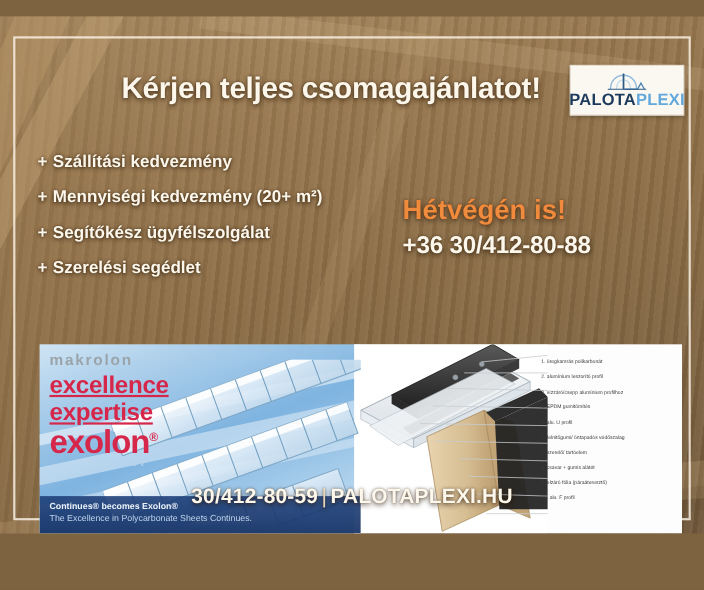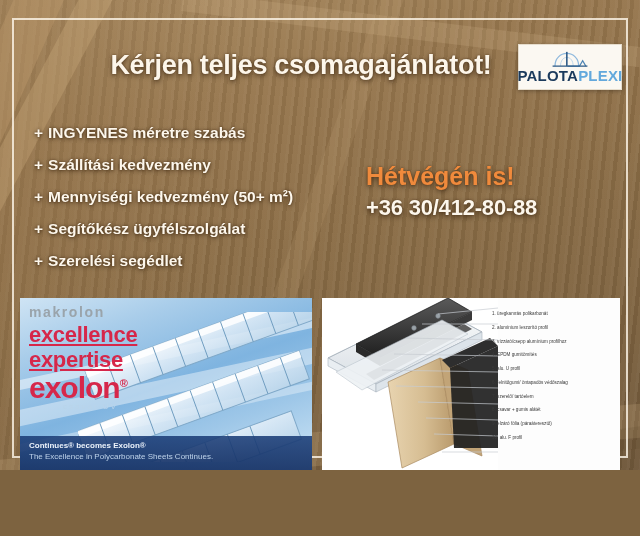--- a/index.html
+++ b/index.html
@@ -10,20 +10,21 @@
   }
   .ad{
     position:relative;width:640px;height:470px;overflow:hidden;
     background:
       linear-gradient(100deg, rgba(150,118,78,.45) 0%, rgba(120,92,58,0) 35%),
       repeating-linear-gradient(96deg,
         rgba(255,255,255,.055) 0px, rgba(255,255,255,.055) 3px,
         rgba(0,0,0,.05) 3px, rgba(0,0,0,.05) 7px,
         rgba(255,255,255,.03) 7px, rgba(255,255,255,.03) 12px),
       linear-gradient(165deg,#a98a60 0%,#97774e 25%,#8b6d46 50%,#7e6340 75%,#6f573a 100%);
+    margin-top: 15px;
   }
   
   .beam{position:absolute;background:rgba(255,255,255,.10);pointer-events:none;}
   .beam.b1{left:-60px;top:-40px;width:46px;height:420px;transform:rotate(24deg);background:rgba(190,155,110,.40);}
   .beam.b2{left:30px;top:-120px;width:30px;height:430px;transform:rotate(28deg);background:rgba(205,172,125,.34);}
   .beam.b4{left:150px;top:-90px;width:700px;height:26px;transform:rotate(13deg);background:rgba(90,66,40,.20);}
   .beam.b5{left:180px;top:30px;width:640px;height:20px;transform:rotate(7deg);background:rgba(226,196,152,.17);}
   .beam.b6{left:-40px;top:430px;width:760px;height:34px;transform:rotate(-5deg);background:rgba(214,183,138,.20);}
   .beam.b7{left:-80px;top:470px;width:820px;height:22px;transform:rotate(-8deg);background:rgba(96,72,44,.18);}
   .beam.b8{left:330px;top:-30px;width:22px;height:340px;transform:rotate(20deg);background:rgba(200,168,122,.16);}
@@ -83,21 +84,21 @@
   .promo-phone{
     font-size:22px;font-weight:bold;color:#fdf7ec;margin-top:5px;line-height:1.1;
     letter-spacing:-.2px;
     text-shadow:0 2px 5px rgba(40,22,6,.68), 0 0 2px rgba(60,35,10,.55);
   }
 
   
   .panels{position:absolute;left:20px;top:298px;width:600px;height:172px;z-index:6;}
 
   .panel-exolon{
-    position:absolute;left:0;top:0;width:292px;height:172px;overflow:hidden;
+    position:absolute;left:16px;top:0;width:292px;height:172px;overflow:hidden;
     background:linear-gradient(160deg,#cfe4f4 0%,#a9cdea 22%,#7fb4e0 50%,#9ec7e8 72%,#cfe6f6 100%);
   }
   .sky-streak{position:absolute;background:rgba(255,255,255,.5);transform:rotate(-12deg);}
   .ss1{left:-30px;top:48px;width:380px;height:10px;}
   .ss2{left:-30px;top:78px;width:380px;height:16px;background:rgba(255,255,255,.42);}
   .ss3{left:-30px;top:112px;width:380px;height:8px;background:rgba(255,255,255,.35);}
   .exo-brand{position:absolute;left:9px;top:7px;z-index:3;}
   .exo-makrolon{
     font-size:14px;font-weight:bold;color:#9aa4ab;letter-spacing:1.6px;
     line-height:1;margin-bottom:4px;
@@ -166,27 +167,24 @@
       <path d="M21 19 L36 19 L40 12 L44 19" fill="none" stroke="#4d84b4" stroke-width="1.5"></path>
       <line x1="2" y1="19" x2="46" y2="19" stroke="#2d5a86" stroke-width="1.4"></line>
     </svg>
     <div class="logo-word">
       <span class="a">PALOTA</span><span class="b">PLEXI</span>
     </div>
   </div>
 
   <div class="bullets">
     <div class="bullet">
-      <span class="pl">+</span><span>INGYENES méretre szabás</span>
+      <span class="pl">+</span><span>Szállítási kedvezmény</span>
     </div>
     <div class="bullet">
-      <span class="pl">+</span><span>Szállítási kedvezmény</span>
-    </div>
-    <div class="bullet">
-      <span class="pl">+</span><span>Mennyiségi kedvezmény (50+ m²)</span>
+      <span class="pl">+</span><span>Mennyiségi kedvezmény (20+ m²)</span>
     </div>
     <div class="bullet">
       <span class="pl">+</span><span>Segítőkész ügyfélszolgálat</span>
     </div>
     <div class="bullet">
       <span class="pl">+</span><span>Szerelési segédlet</span>
     </div>
   </div>
 
   <div class="promo">
@@ -329,14 +327,17 @@
         <div class="tech-item">6. felnitőgumi/ öntapadós védőszalag</div>
         <div class="tech-item">7. szerelő/ tartóelem</div>
         <div class="tech-item">8. csavar + gumis alátét</div>
         <div class="tech-item">9. elzáró fólia (páraáteresztő)</div>
         <div class="tech-item">10. alu. F profil</div>
       </div>
     </div>
 
   </div>
 
+  <div class="footer">
+    <span class="footer-text">30/412-80-59</span><span class="footer-text footer-sep">|</span><span class="footer-text">PALOTAPLEXI.HU</span>
+  </div>
 
 </div>
 
 </body></html>

